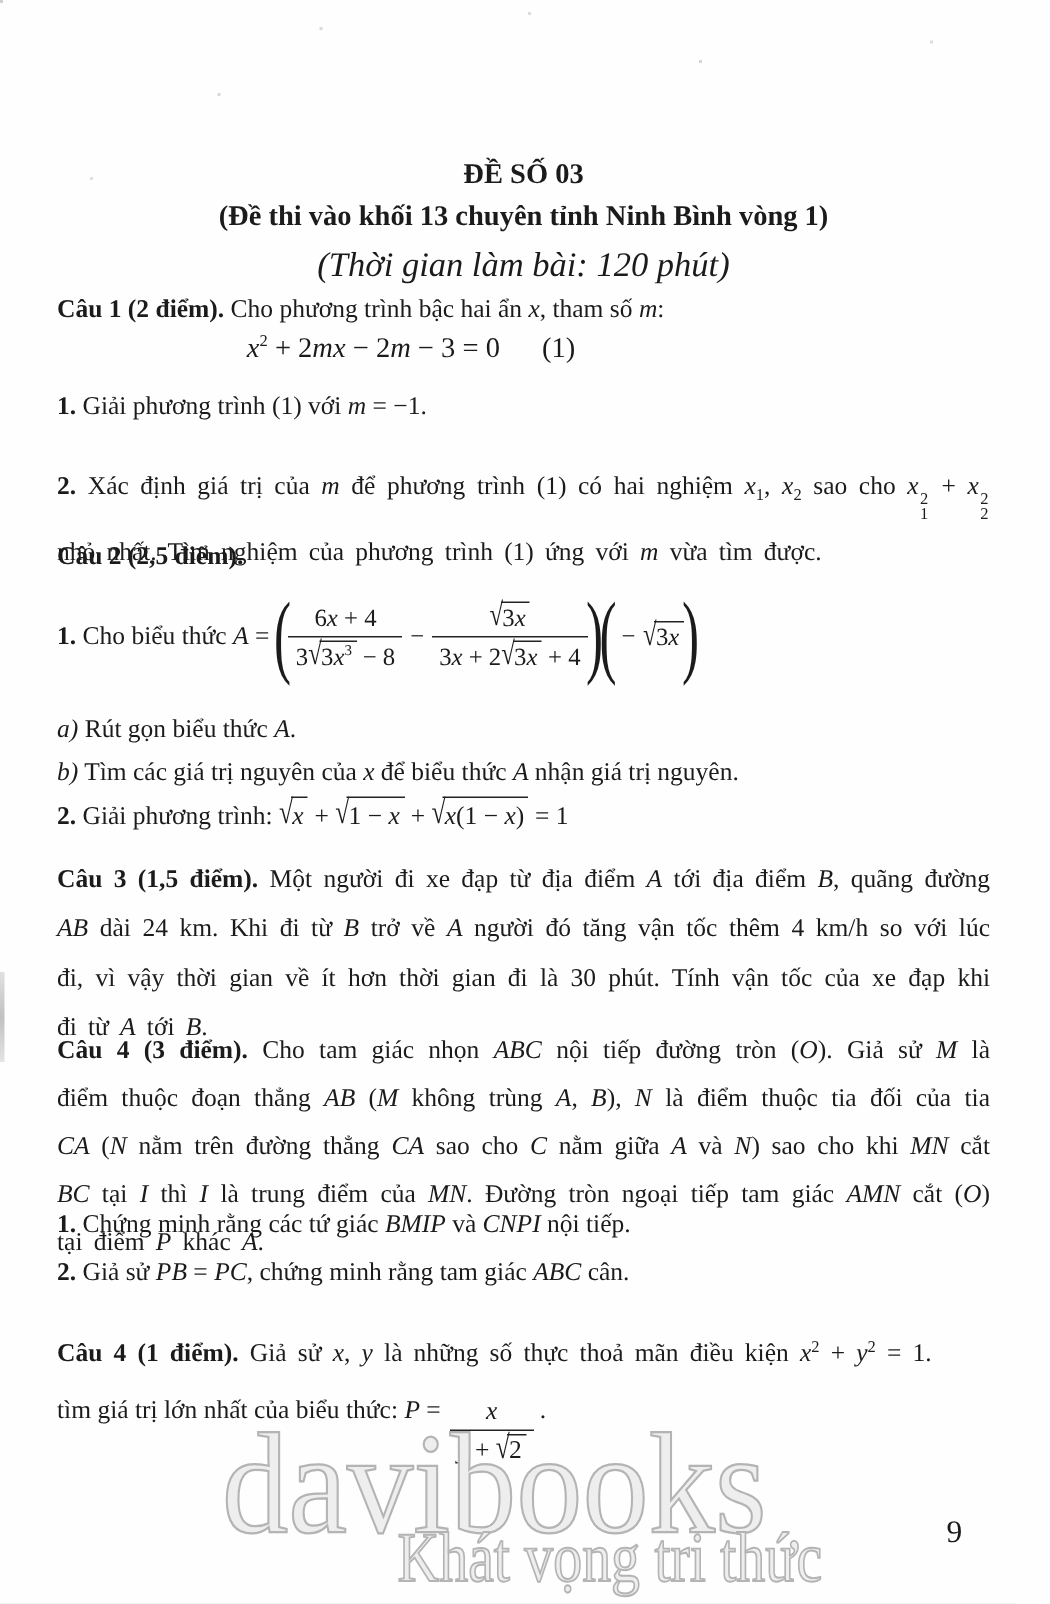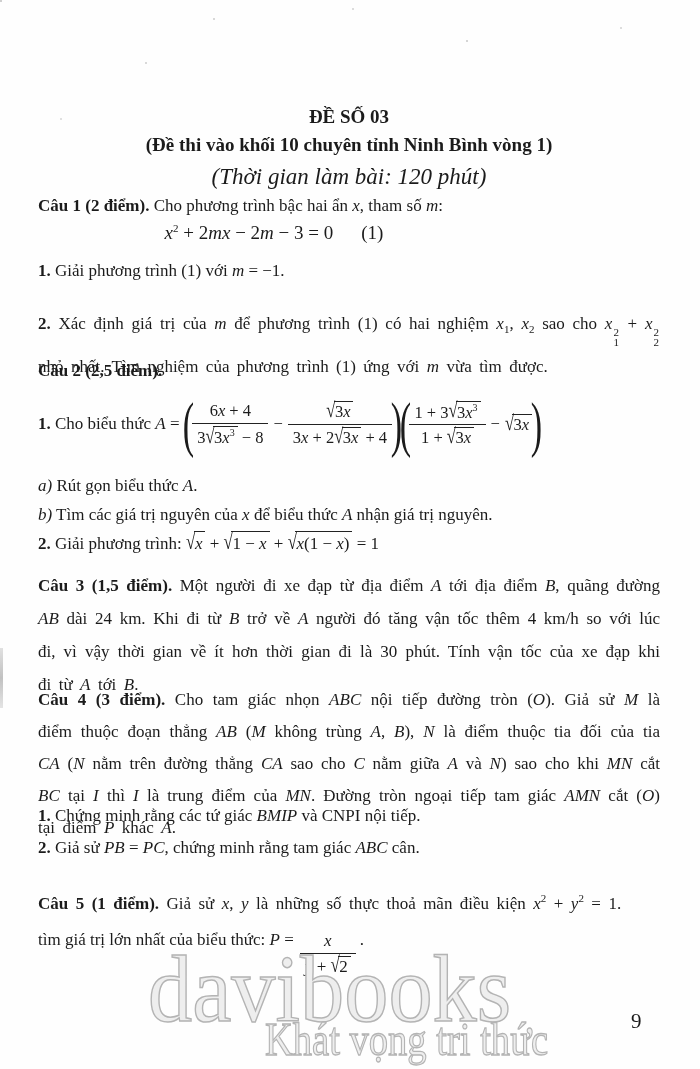--- a/index.html
+++ b/index.html
@@ -75,21 +75,21 @@
                        145px 62px 0 #d9d9d9, 620px 27px 0 #dddddd, 60px 118px 0 #e0e0e0; }
 </style>
 </head>
 <body>
 
 <div class="page">
   <div class="specks"></div>
   <div class="edge"></div>
 
   <div class="abs title center">ĐỀ SỐ 03</div>
-  <div class="abs subtitle center">(Đề thi vào khối 10 chuyên tỉnh Ninh Bình vòng 1)</div>
+  <div class="abs subtitle center">(Đề thi vào khối 13 chuyên tỉnh Ninh Bình vòng 1)</div>
   <div class="abs timenote center">(Thời gian làm bài: 120 phút)</div>
 
   <p class="abs line c1intro"><span style="font-weight: 700;">Câu 1 (2 điểm).</span><span> Cho phương trình bậc hai ẩn </span><span style="font-style: italic;">x</span><span>, tham số </span><span style="font-style: italic;">m</span><span>:</span></p>
 
   <div class="abs eqline">
     <span><span style="font-style: italic;">x</span><sup>2</sup><span> + 2</span><span style="font-style: italic;">mx</span><span> − 2</span><span style="font-style: italic;">m</span><span> − 3 = 0</span></span><span class="eqlabel">(1)</span>
   </div>
 
   <p class="abs line c1item1"><span style="font-weight: 700;">1.</span><span> Giải phương trình (1) với </span><span style="font-style: italic;">m</span><span> = −1.</span></p>
   <p class="abs just c1item2"><span style="font-weight: 700;">2.</span><span> Xác định giá trị của </span><span style="font-style: italic;">m</span><span> để phương trình (1) có hai nghiệm </span><span style="font-style: italic;">x</span><sub>1</sub><span>, </span><span style="font-style: italic;">x</span><sub>2</sub><span> sao cho </span><span style="font-style: italic;">x</span><span class="stk">
@@ -112,40 +112,36 @@
       </span>
       <span class="op">−</span>
       <span class="frac">
         <span class="num"><span class="sq"><span class="sg">√</span><span class="rd"><span>3</span><span style="font-style: italic;">x</span></span></span></span>
         <span class="den"><span><span>3</span><span style="font-style: italic;">x</span><span> + 2</span></span><span class="sq"><span class="sg">√</span><span class="rd"><span>3</span><span style="font-style: italic;">x</span></span></span><span><span> + 4</span></span></span>
       </span>
     </span>
     <span class="bp">)</span>
     <span class="bp">(</span>
     <span class="mgroup">
-      <span class="frac">
-        <span class="num"><span>1 + 3</span><span class="sq"><span class="sg">√</span><span class="rd"><span>3</span><span style="font-style: italic;">x</span><sup>3</sup></span></span></span>
-        <span class="den"><span>1 + </span><span class="sq"><span class="sg">√</span><span class="rd"><span>3</span><span style="font-style: italic;">x</span></span></span></span>
-      </span>
       <span class="op">−</span>
       <span><span class="sq"><span class="sg">√</span><span class="rd"><span>3</span><span style="font-style: italic;">x</span></span></span></span>
     </span>
     <span class="bp">)</span>
   </div>
 
   <p class="abs line c2b"><span style="font-style: italic;">b)</span><span> Tìm các giá trị nguyên của </span><span style="font-style: italic;">x</span><span> để biểu thức </span><span style="font-style: italic;">A</span><span> nhận giá trị nguyên.</span></p>
   <p class="abs line c2a"><span style="font-style: italic;">a)</span><span> Rút gọn biểu thức </span><span style="font-style: italic;">A</span><span>.</span></p>
   <p class="abs line c2item2"><span style="font-weight: 700;">2.</span><span> Giải phương trình: </span><span class="sq"><span class="sg">√</span><span class="rd"><span style="font-style: italic;">x</span></span></span><span> + </span><span class="sq"><span class="sg">√</span><span class="rd"><span>1 − </span><span style="font-style: italic;">x</span></span></span><span> + </span><span class="sq"><span class="sg">√</span><span class="rd"><span style="font-style: italic;">x</span><span>(1 − </span><span style="font-style: italic;">x</span><span>)</span></span></span><span> = 1</span></p>
 
   <p class="abs just para c3para"><span style="font-weight: 700;">Câu 3 (1,5 điểm).</span><span> Một người đi xe đạp từ địa điểm </span><span style="font-style: italic;">A</span><span> tới địa điểm </span><span style="font-style: italic;">B</span><span>, quãng đường </span><span style="font-style: italic;">AB</span><span> dài 24 km. Khi đi từ </span><span style="font-style: italic;">B</span><span> trở về </span><span style="font-style: italic;">A</span><span> người đó tăng vận tốc thêm 4 km/h so với lúc đi, vì vậy thời gian về ít hơn thời gian đi là 30 phút. Tính vận tốc của xe đạp khi đi từ </span><span style="font-style: italic;">A</span><span> tới </span><span style="font-style: italic;">B</span><span>.</span></p>
   <p class="abs just para c4para"><span style="font-weight: 700;">Câu 4 (3 điểm).</span><span> Cho tam giác nhọn </span><span style="font-style: italic;">ABC</span><span> nội tiếp đường tròn (</span><span style="font-style: italic;">O</span><span>). Giả sử </span><span style="font-style: italic;">M</span><span> là điểm thuộc đoạn thẳng </span><span style="font-style: italic;">AB</span><span> (</span><span style="font-style: italic;">M</span><span> không trùng </span><span style="font-style: italic;">A</span><span>, </span><span style="font-style: italic;">B</span><span>), </span><span style="font-style: italic;">N</span><span> là điểm thuộc tia đối của tia </span><span style="font-style: italic;">CA</span><span> (</span><span style="font-style: italic;">N</span><span> nằm trên đường thẳng </span><span style="font-style: italic;">CA</span><span> sao cho </span><span style="font-style: italic;">C</span><span> nằm giữa </span><span style="font-style: italic;">A</span><span> và </span><span style="font-style: italic;">N</span><span>) sao cho khi </span><span style="font-style: italic;">MN</span><span> cắt </span><span style="font-style: italic;">BC</span><span> tại </span><span style="font-style: italic;">I</span><span> thì </span><span style="font-style: italic;">I</span><span> là trung điểm của </span><span style="font-style: italic;">MN</span><span>. Đường tròn ngoại tiếp tam giác </span><span style="font-style: italic;">AMN</span><span> cắt (</span><span style="font-style: italic;">O</span><span>) tại điểm </span><span style="font-style: italic;">P</span><span> khác </span><span style="font-style: italic;">A</span><span>.</span></p>
-  <p class="abs line c4i1"><span style="font-weight: 700;">1.</span><span> Chứng minh rằng các tứ giác </span><span style="font-style: italic;">BMIP</span><span> và </span><span style="">CNPI</span><span> nội tiếp.</span></p>
+  <p class="abs line c4i1"><span style="font-weight: 700;">1.</span><span> Chứng minh rằng các tứ giác </span><span style="font-style: italic;">BMIP</span><span> và </span><span style="font-style: italic;">CNPI</span><span> nội tiếp.</span></p>
   <p class="abs line c4i2"><span style="font-weight: 700;">2.</span><span> Giả sử </span><span style="font-style: italic;">PB</span><span> = </span><span style="font-style: italic;">PC</span><span>, chứng minh rằng tam giác </span><span style="font-style: italic;">ABC</span><span> cân.</span></p>
 
-  <p class="abs just c5intro"><span style="font-weight: 700;">Câu 5 (1 điểm).</span><span> Giả sử </span><span style="font-style: italic;">x</span><span>, </span><span style="font-style: italic;">y</span><span> là những số thực thoả mãn điều kiện </span><span style="font-style: italic;">x</span><sup>2</sup><span> + </span><span style="font-style: italic;">y</span><sup>2</sup><span> = 1.</span></p>
+  <p class="abs just c5intro"><span style="font-weight: 700;">Câu 4 (1 điểm).</span><span> Giả sử </span><span style="font-style: italic;">x</span><span>, </span><span style="font-style: italic;">y</span><span> là những số thực thoả mãn điều kiện </span><span style="font-style: italic;">x</span><sup>2</sup><span> + </span><span style="font-style: italic;">y</span><sup>2</sup><span> = 1.</span></p>
 
   <div class="abs pline">
     <span><span>tìm giá trị lớn nhất của biểu thức: </span><span style="font-style: italic;">P</span><span> = </span></span>
     <span class="frac">
       <span class="num"><span style="font-style: italic;">x</span></span>
       <span class="den"><span style="font-style: italic;">y</span><span> + </span><span class="sq"><span class="sg">√</span><span class="rd"><span>2</span></span></span></span>
     </span>
     <span class="tail">.</span>
   </div>
 

